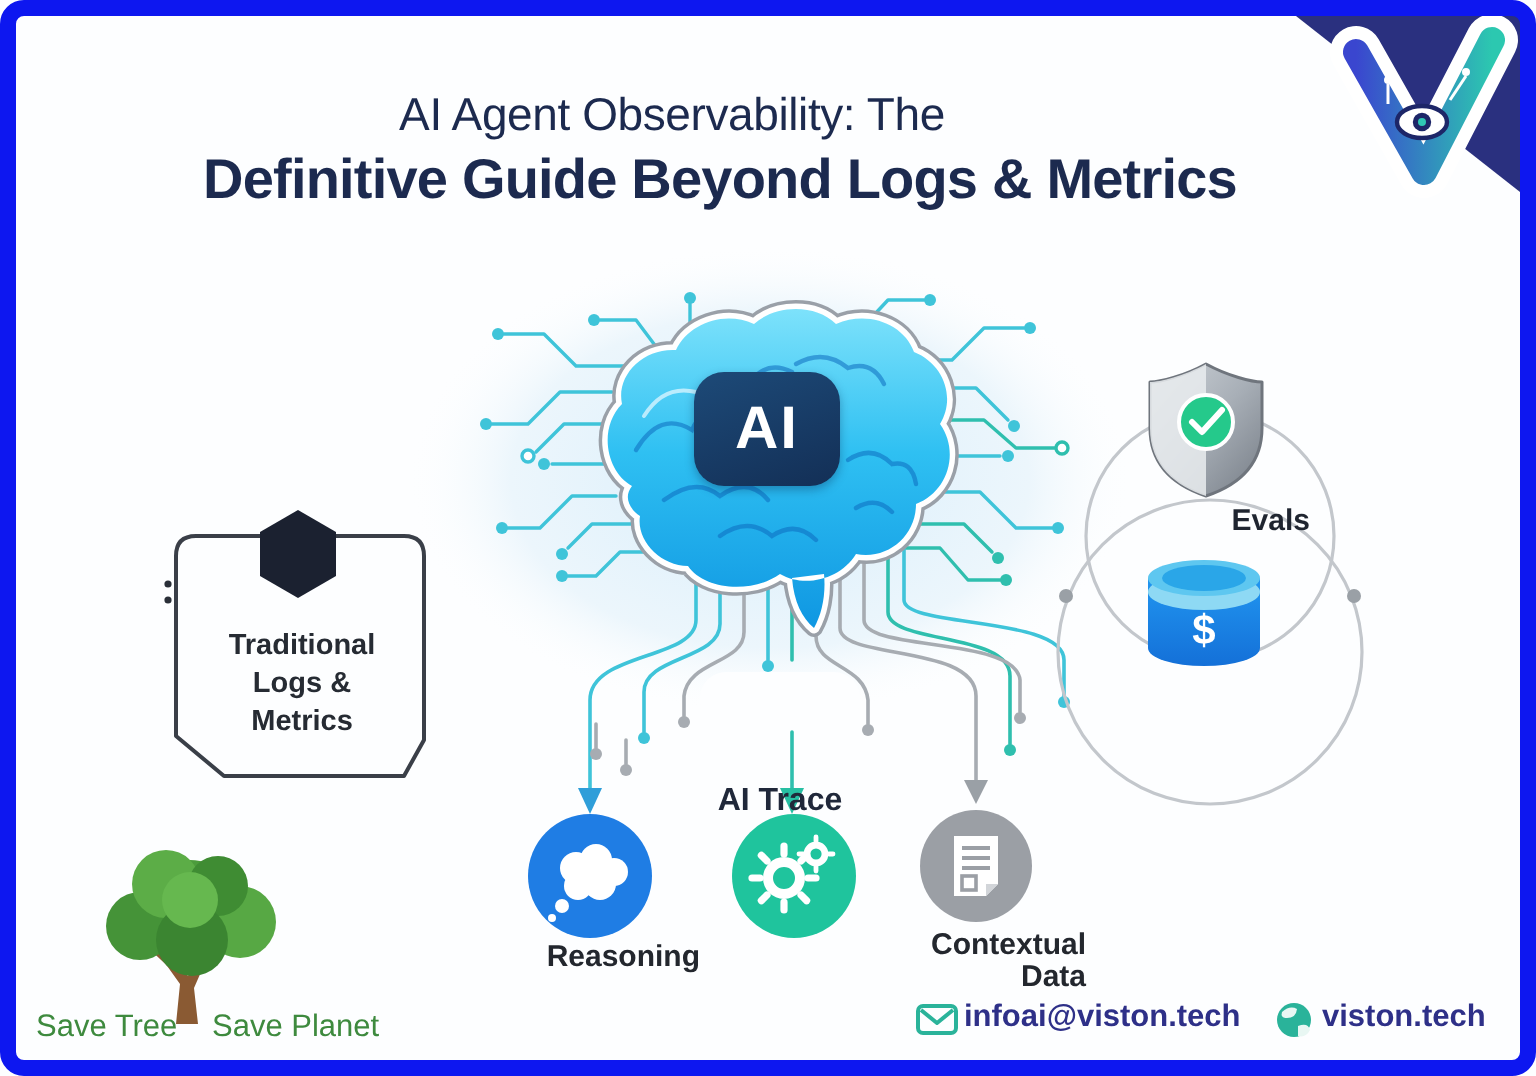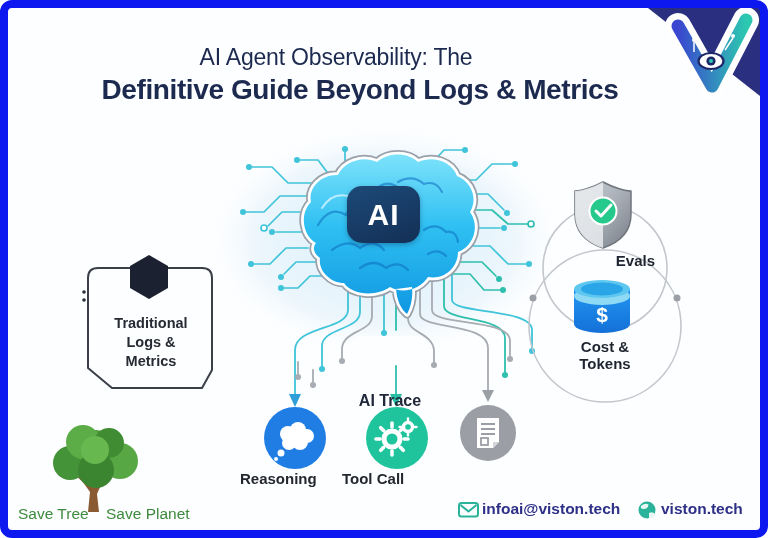--- a/index.html
+++ b/index.html
@@ -24,21 +24,21 @@
     box-shadow:0 2px 5px rgba(10,40,80,.35);
   }
   .box-label{left:92px;top:314px;width:118px;text-align:center;
     font-size:14.5px;font-weight:700;line-height:19px;color:#262b33;}
   .evals-label{left:555px;top:252px;width:100px;text-align:right;
     font-size:15px;font-weight:700;color:#1f2530;}
   .cost-label{left:555px;top:338px;width:100px;text-align:center;
     font-size:15px;font-weight:700;line-height:17px;color:#1f2530;}
   .trace-label{left:350px;top:344px;width:80px;text-align:center;
     font-size:16px;font-weight:700;color:#20283a;margin-top:48px;}
-  .node-label{width:110px;text-align:left;font-size:15px;font-weight:700;
+  .node-label{width:110px;text-align:right;font-size:15px;font-weight:700;
     color:#23272e;line-height:16px;}
   .lbl-reasoning{left:240px;top:471px;}
   .lbl-toolcall{left:342px;top:471px;}
   .lbl-contextual{left:433px;top:465px;}
   .eco{top:505px;font-size:15.5px;font-weight:500;color:#3e8a3e;}
   .eco-tree{left:18px;}
   .eco-planet{left:106px;text-align:right;}
   .contact{top:500px;font-size:15.5px;font-weight:600;color:#2e3088;text-align:right;}
   .contact-email{left:482px;}
   .contact-site{left:661px;}
@@ -318,29 +318,28 @@
 <div class="txt box-label">
   <span>Traditional</span><br>
   <span>Logs &amp;</span><br>
   <span>Metrics</span>
 </div>
 
 <div class="txt ai-badge">AI</div>
 
 <div class="txt evals-label">Evals</div>
 
-<div class="txt cost-label">
-  <span>Cost &amp;</span><br>
-  <span>Tokens</span>
+
+<div class="txt trace-label">AI Trace</div>
+
+<div class="txt node-label lbl-reasoning">Reasoning</div>
+<div class="txt node-label lbl-contextual">
+  <span>Contextual</span><br>
+  <span>Data</span>
 </div>
-
-<div class="txt trace-label">AI Trace</div>
-
-<div class="txt node-label lbl-reasoning">Reasoning</div>
-<div class="txt node-label lbl-toolcall">Tool Call</div>
 
 <div class="txt eco eco-tree">Save Tree</div>
 <div class="txt eco eco-planet">Save Planet</div>
 
 <div class="txt contact contact-email">infoai@viston.tech</div>
 <div class="txt contact contact-site">viston.tech</div>
 
 <div class="frame"></div>
 </div>
 

